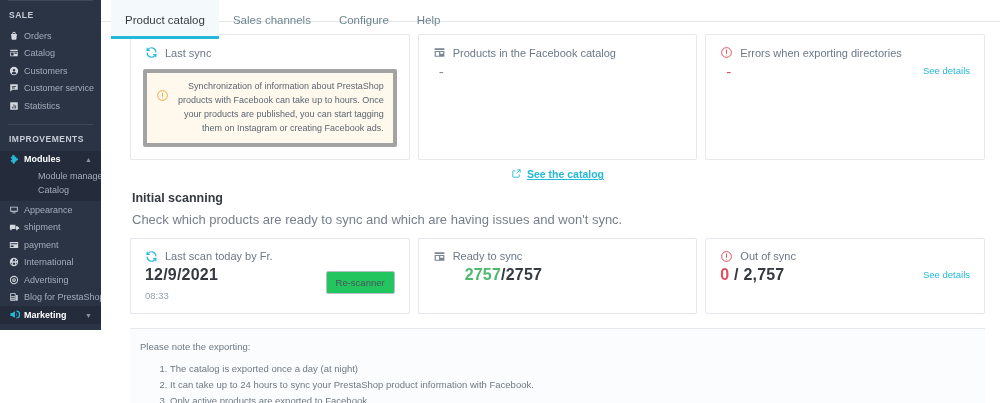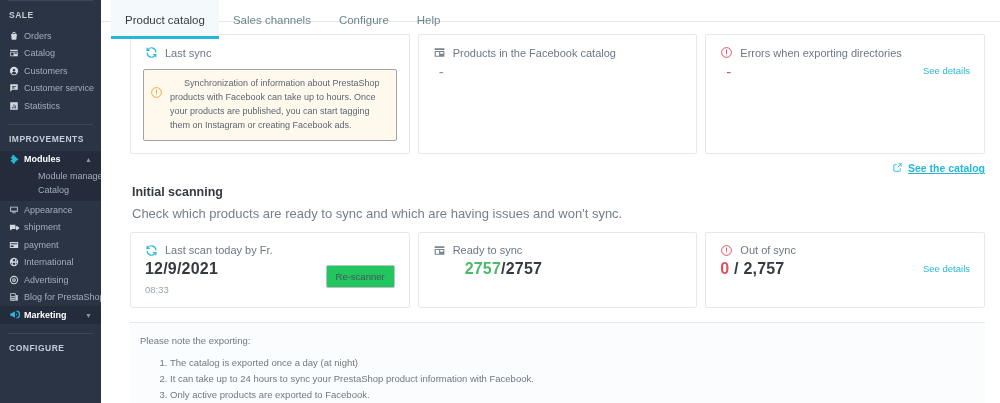--- a/index.html
+++ b/index.html
@@ -6,21 +6,21 @@
   html, body {
     width: 1000px; height: 403px;
     overflow: hidden;
     font-family: "Liberation Sans", sans-serif;
     background: #ffffff;
   }
   .app { display: flex; width: 1000px; height: 403px; }
 
   
   .sidebar {
-    width: 101px; height: 403px;
+    width: 101px; height: 330px;
     background: #2b3445;
     color: #9aa4b3;
     flex: 0 0 101px;
     position: relative;
     overflow: hidden;
     font-size: 9px;
   }
   .sb-divider {
     height: 1px; background: #3d4859;
     margin: 0 8px;
@@ -123,25 +123,26 @@
   .card-head .hicon { display:flex; align-items:center; }
   .card-title {
     font-size: 11px;
     color: #6c7886;
   }
   .card-body { padding: 0 14px 12px 14px; }
 
   .alert {
     margin: 8px 12px 12px 12px;
     background: #fff8ec;
-    border: 1px solid #a3a3a3;
+    border: 4px solid #a3a3a3;
     border-radius: 2px;
     display: flex;
     align-items: flex-start;
     padding: 7px 9px 7px 6px;
+    text-align: right;
   }
   .alert .aicon {
     flex: 0 0 16px;
     color: #e8a93c;
     margin-top: 8px;
   }
   .alert .atext {
     font-size: 9px;
     line-height: 1.55;
     color: #5b6673;
@@ -158,21 +159,21 @@
   .dashline.red { color: #e04f5f; }
 
   .row-between { display:flex; align-items:center; justify-content:space-between; }
   .link {
     color: #25b9d7;
     font-size: 9.5px;
     text-decoration: none;
   }
 
   .catalog-link-row {
-    display:flex; justify-content:flex-end;
+    display:flex; justify-content:center;
     padding: 8px 0 0 0;
   }
   .catalog-link {
     display:flex; align-items:center; gap:5px;
     color: #25b9d7;
     font-size: 10.5px;
     font-weight: bold;
   }
 
   .sec-title {

